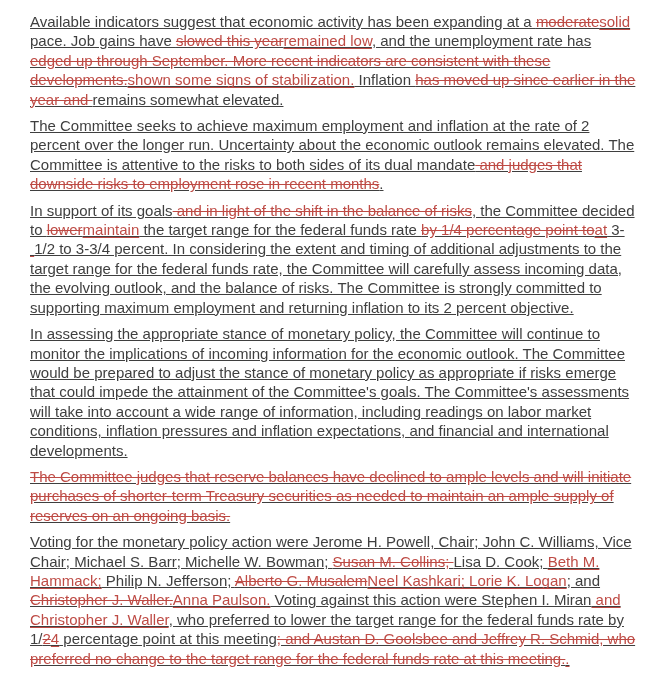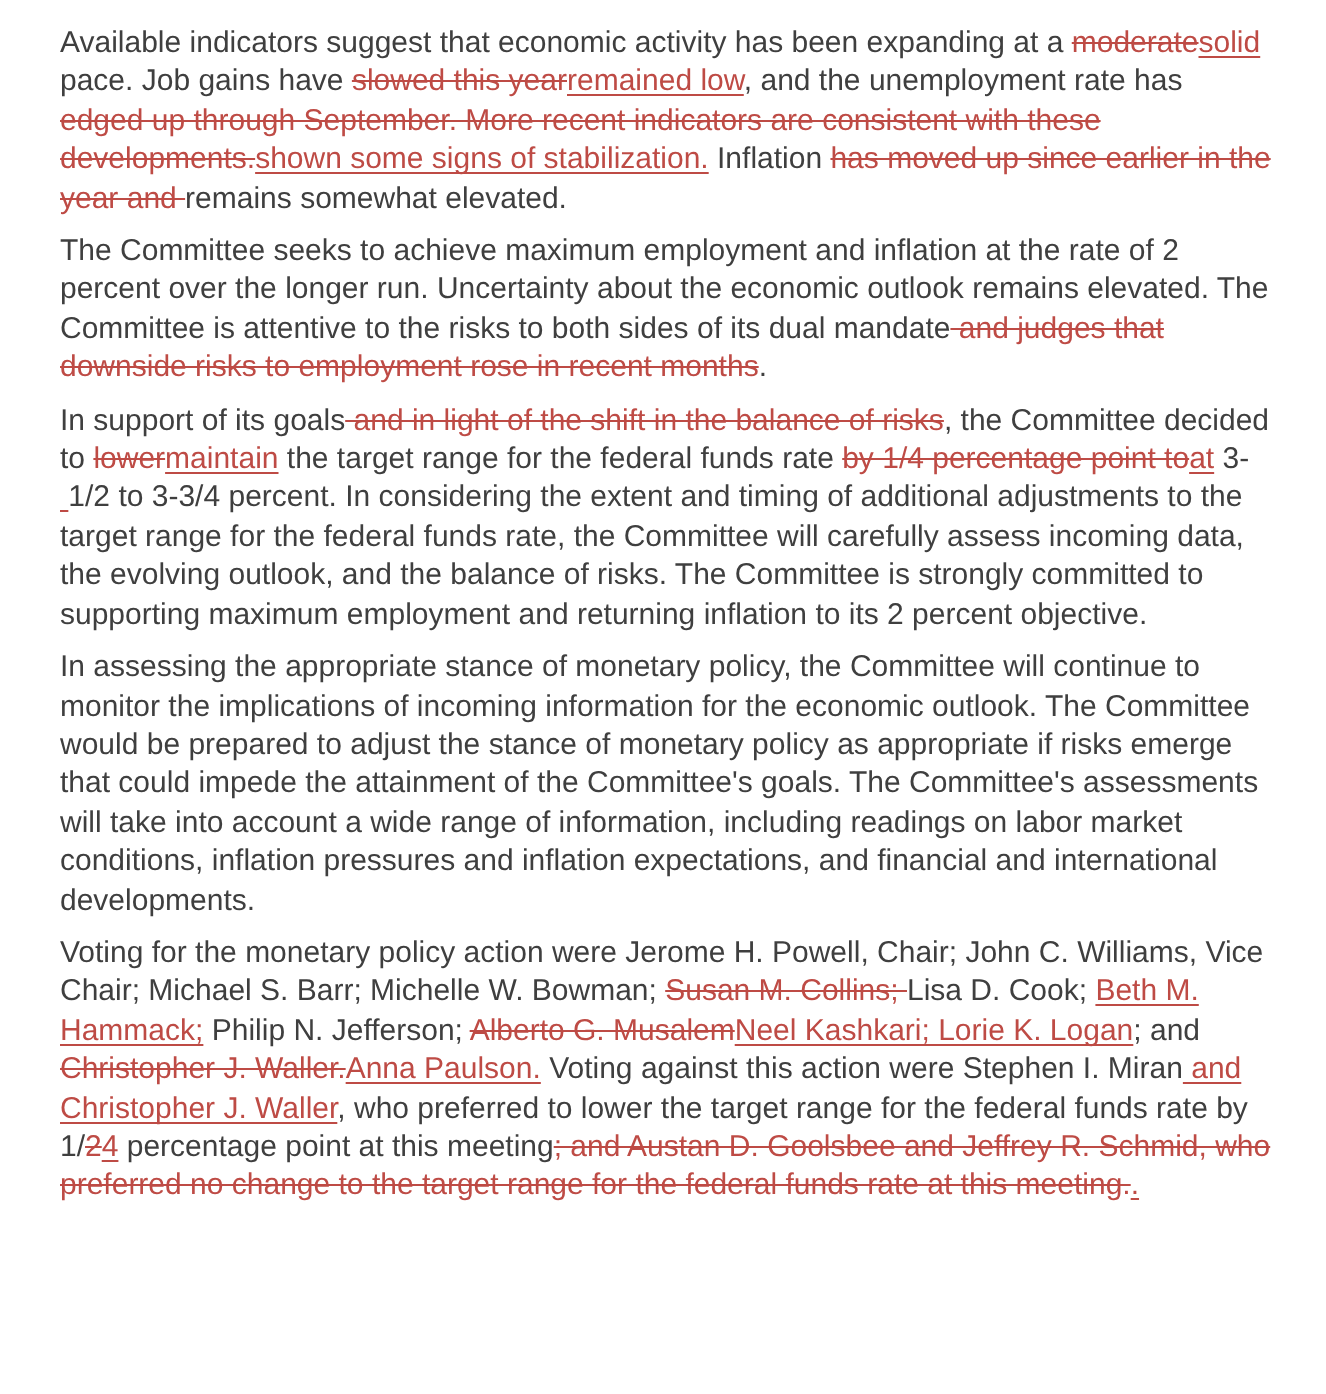--- a/index.html
+++ b/index.html
@@ -16,20 +16,21 @@
     font-family: "Liberation Sans", "DejaVu Sans", sans-serif;
     font-size: 15px;
     line-height: 19.4px;
     color: var(--ink);
     overflow: hidden;
   }
   .document {
     width: 660px;
     height: 697px;
     padding: 12px 24px 8px 30px;
+    text-decoration: underline;
   }
   p.para {
     margin: 0 0 7px 0;
   }
   .run { color: var(--ink); }
   .del {
     color: var(--revision);
     text-decoration: line-through;
     text-decoration-thickness: 1px;
   }
@@ -42,14 +43,15 @@
   }
 </style>
 </head>
 <body>
 
 <div class="document">
     <p class="para"><span class="run">Available indicators suggest that economic activity has been expanding at a </span><span class="del">moderate</span><span class="ins">solid</span><span class="run"> pace. Job gains have </span><span class="del">slowed this year</span><span class="ins">remained low</span><span class="run">, and the unemployment rate has </span><span class="del">edged up through September. More recent indicators are consistent with these developments.</span><span class="ins">shown some signs of stabilization.</span><span class="run"> Inflation </span><span class="del">has moved up since earlier in the year and </span><span class="run">remains somewhat elevated.</span></p>
     <p class="para"><span class="run">The Committee seeks to achieve maximum employment and inflation at the rate of 2 percent over the longer run. Uncertainty about the economic outlook remains elevated. The Committee is attentive to the risks to both sides of its dual mandate</span><span class="del"> and judges that downside risks to employment rose in recent months</span><span class="run">.</span></p>
     <p class="para"><span class="run">In support of its goals</span><span class="del"> and in light of the shift in the balance of risks</span><span class="run">, the Committee decided to </span><span class="del">lower</span><span class="ins">maintain</span><span class="run"> the target range for the federal funds rate </span><span class="del">by 1/4 percentage point to</span><span class="ins">at</span><span class="run"> 3-</span><span class="ins">&nbsp;</span><span class="run">1/2 to 3-3/4 percent. In considering the extent and timing of additional adjustments to the target range for the federal funds rate, the Committee will carefully assess incoming data, the evolving outlook, and the balance of risks. The Committee is strongly committed to supporting maximum employment and returning inflation to its 2 percent objective.</span></p>
     <p class="para"><span class="run">In assessing the appropriate stance of monetary policy, the Committee will continue to monitor the implications of incoming information for the economic outlook. The Committee would be prepared to adjust the stance of monetary policy as appropriate if risks emerge that could impede the attainment of the Committee's goals. The Committee's assessments will take into account a wide range of information, including readings on labor market conditions, inflation pressures and inflation expectations, and financial and international developments.</span></p>
+    <p class="para"><span class="del">The Committee judges that reserve balances have declined to ample levels and will initiate purchases of shorter-term Treasury securities as needed to maintain an ample supply of reserves on an ongoing basis.</span></p>
     <p class="para"><span class="run">Voting for the monetary policy action were Jerome H. Powell, Chair; John C. Williams, Vice Chair; Michael S. Barr; Michelle W. Bowman; </span><span class="del">Susan M. Collins; </span><span class="run">Lisa D. Cook; </span><span class="ins">Beth M. Hammack;</span><span class="run"> Philip N. Jefferson; </span><span class="del">Alberto G. Musalem</span><span class="ins">Neel Kashkari; Lorie K. Logan</span><span class="run">; and </span><span class="del">Christopher J. Waller.</span><span class="ins">Anna Paulson.</span><span class="run"> Voting against this action were Stephen I. Miran</span><span class="ins"> and Christopher J. Waller</span><span class="run">, who preferred to lower the target range for the federal funds rate by 1/</span><span class="del">2</span><span class="ins">4</span><span class="run"> percentage point at this meeting</span><span class="del">; and Austan D. Goolsbee and Jeffrey R. Schmid, who preferred no change to the target range for the federal funds rate at this meeting.</span><span class="ins">.</span></p>
   </div>
 
 </body></html>

